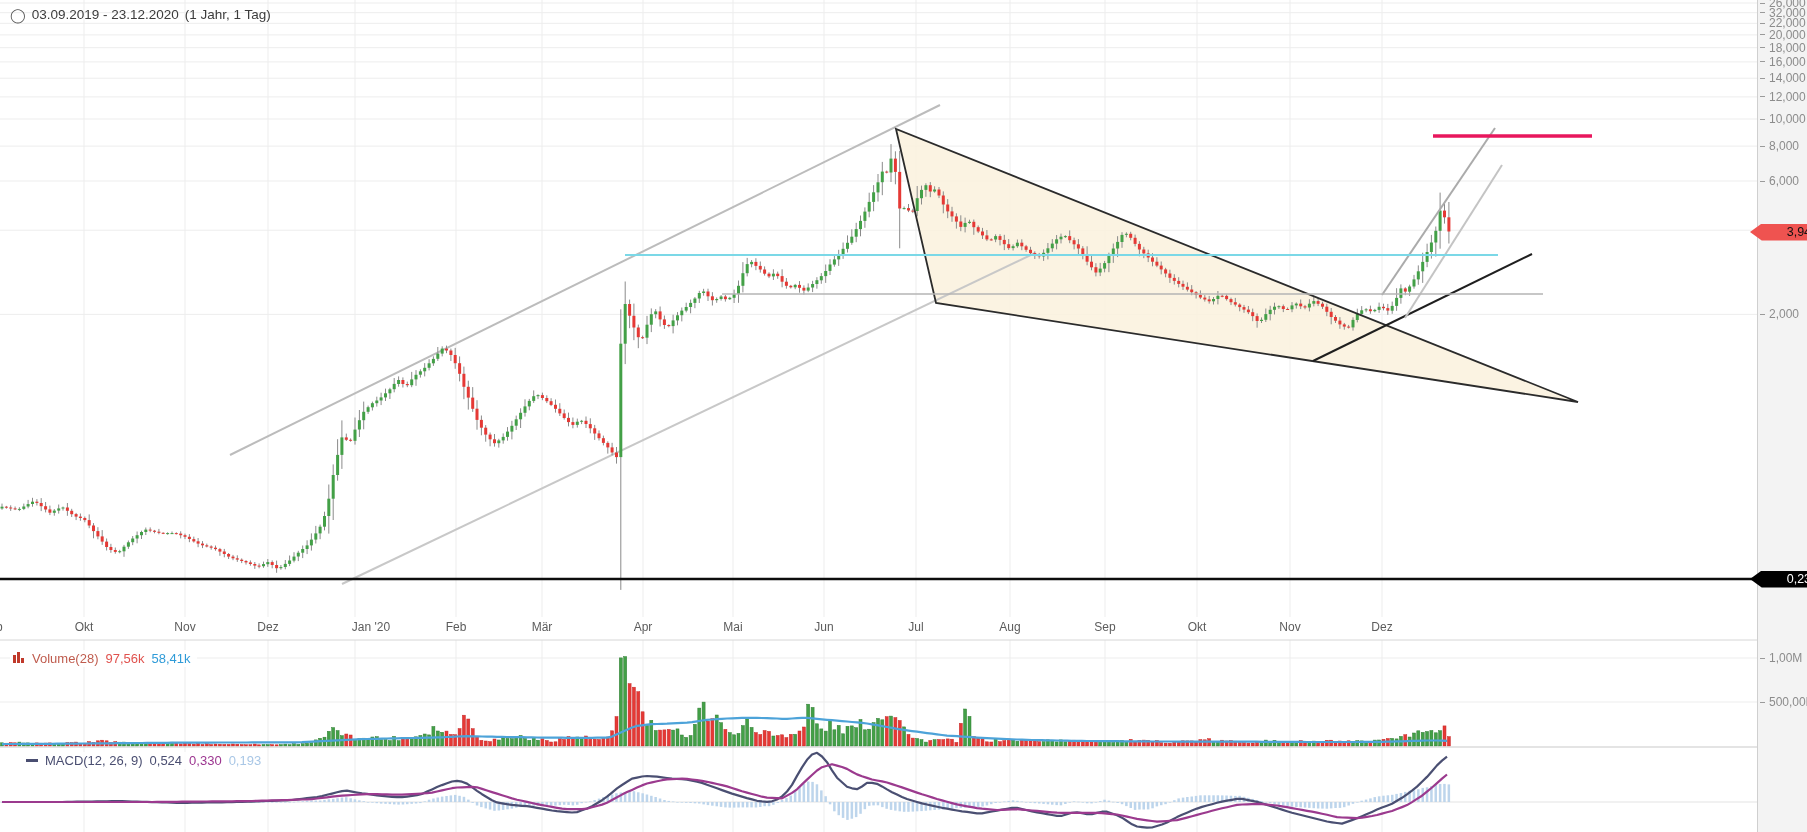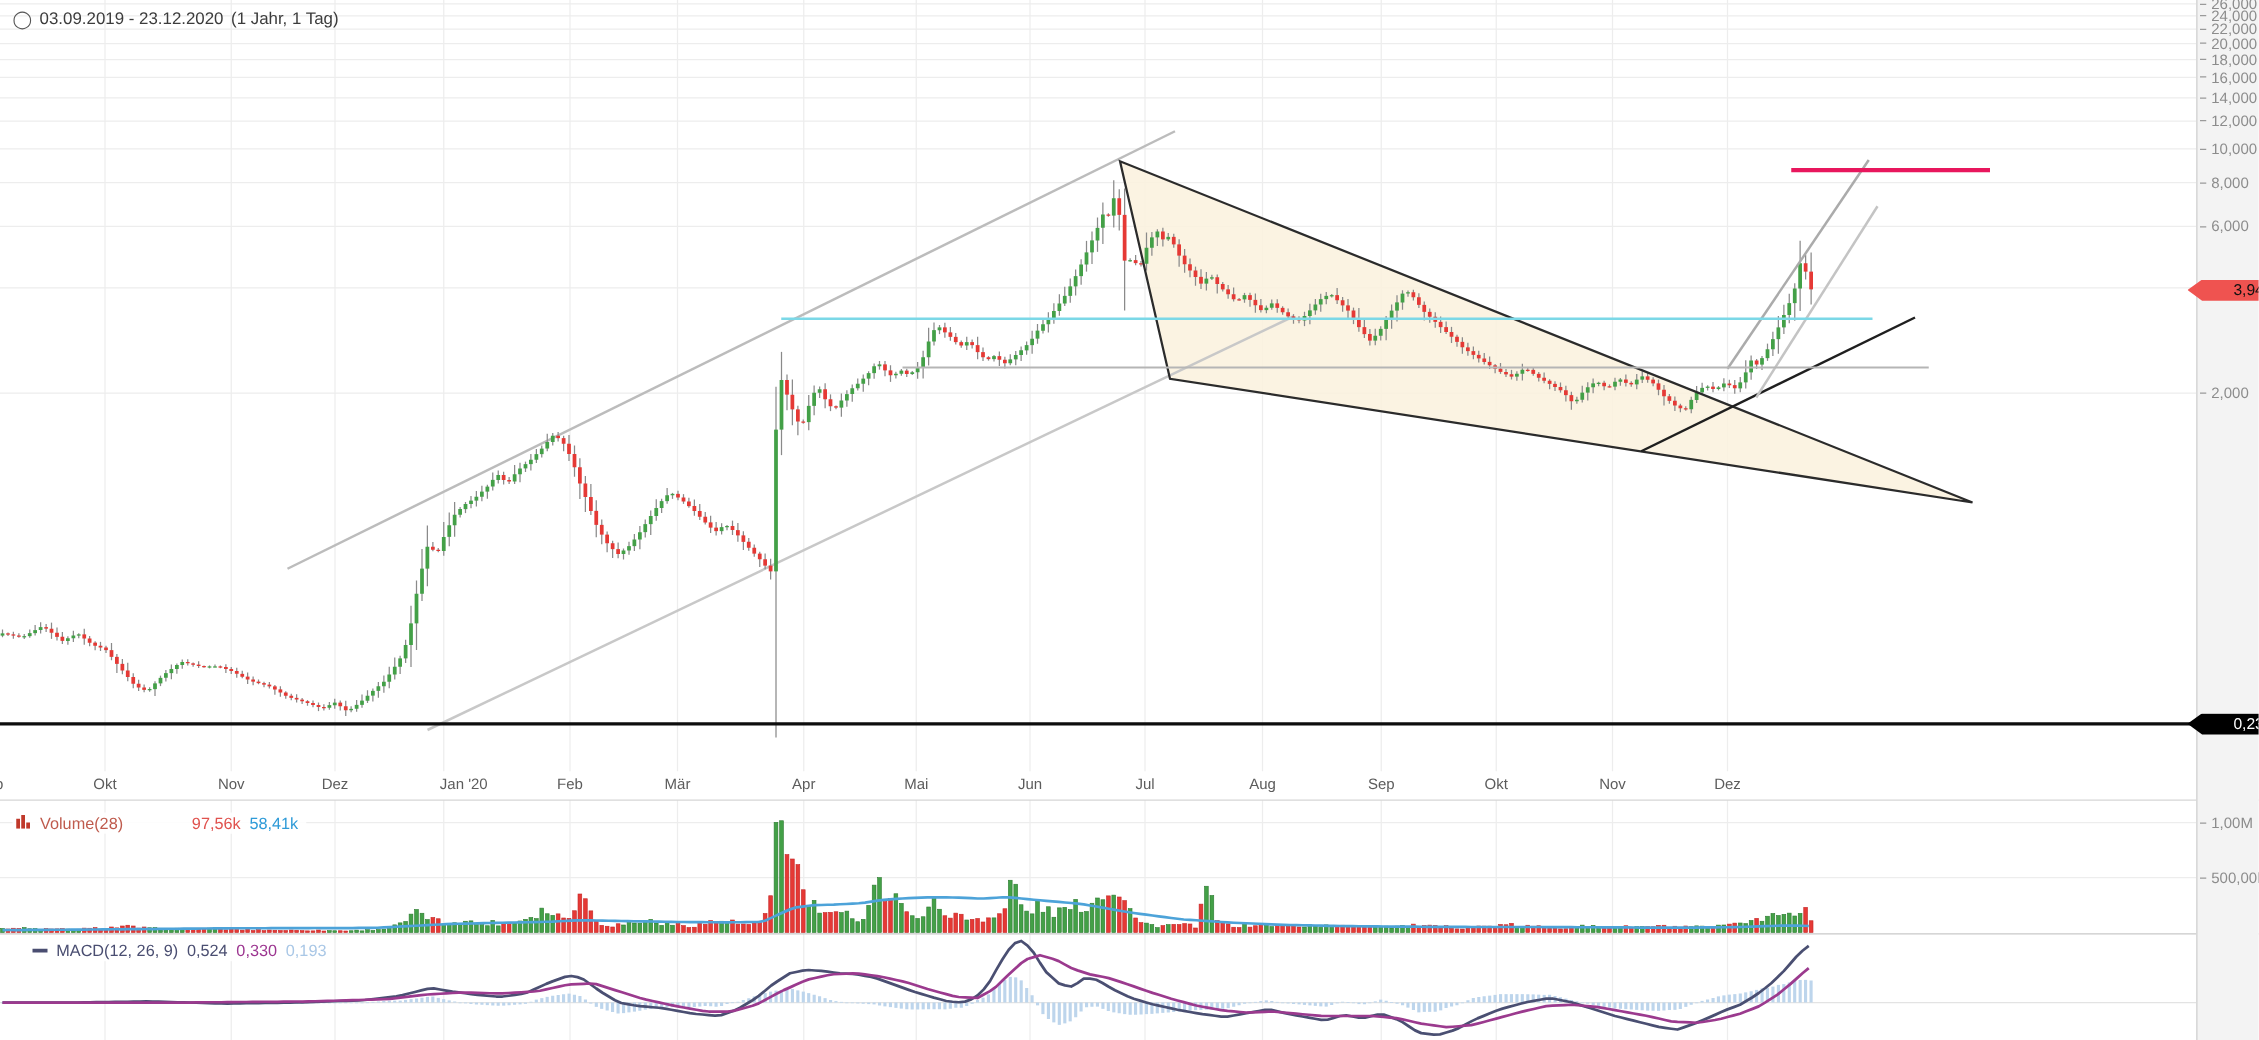--- a/index.html
+++ b/index.html
@@ -21,21 +21,21 @@
   .tag{position:absolute;z-index:6;height:17px;display:flex;align-items:center;justify-content:flex-end;
        padding:0 5px 0 11px;font-size:12.5px;
        clip-path:polygon(0 50%,16% 0,100% 0,100% 100%,16% 100%);}
   .tag-last{left:1750px;width:57px;background:#ef5350;color:#111;}
   .tag-black{left:1750px;width:57px;background:#000;color:#fff;}
   .legend{position:absolute;z-index:5;display:flex;align-items:center;gap:7px;font-size:13px;
           background:rgba(255,255,255,0.88);padding:1px 6px 1px 2px;white-space:nowrap;}
   .legend-volume{left:10px;top:650px;}
   .legend-macd{left:24px;top:752px;}
   .vol-name{color:#bf5b4d;}
-  .vol-cur{color:#e0524e;margin-left:48px;}
+  .vol-cur{color:#e0524e;}
   .vol-ma{color:#2f9bd8;}
   .macd-name{color:#4a4e71;}
   .macd-v1{color:#4a4e71;}
   .macd-v2{color:#9c3590;}
   .macd-v3{color:#a9c7e6;}
   .macd-dash{width:12px;height:3px;background:#4a4e71;display:inline-block;}
   .mini-icon{display:inline-block;}
 </style>
 </head>
 <body>
@@ -1466,21 +1466,21 @@
       <span style="left: 1382px;">Dez</span>
     </div>
 
   <div class="y-gutter" id="ygutter">
       <div class="ylab" style="top: 3.01495px;">
         <i class="dash"></i>
         <span class="txt">26,000</span>
       </div>
       <div class="ylab" style="top: 12.731px;">
         <i class="dash"></i>
-        <span class="txt">24,000</span>
+        <span class="txt">32,000</span>
       </div>
       <div class="ylab" style="top: 23.2929px;">
         <i class="dash"></i>
         <span class="txt">22,000</span>
       </div>
       <div class="ylab" style="top: 34.8621px;">
         <i class="dash"></i>
         <span class="txt">20,000</span>
       </div>
       <div class="ylab" style="top: 47.6513px;">

